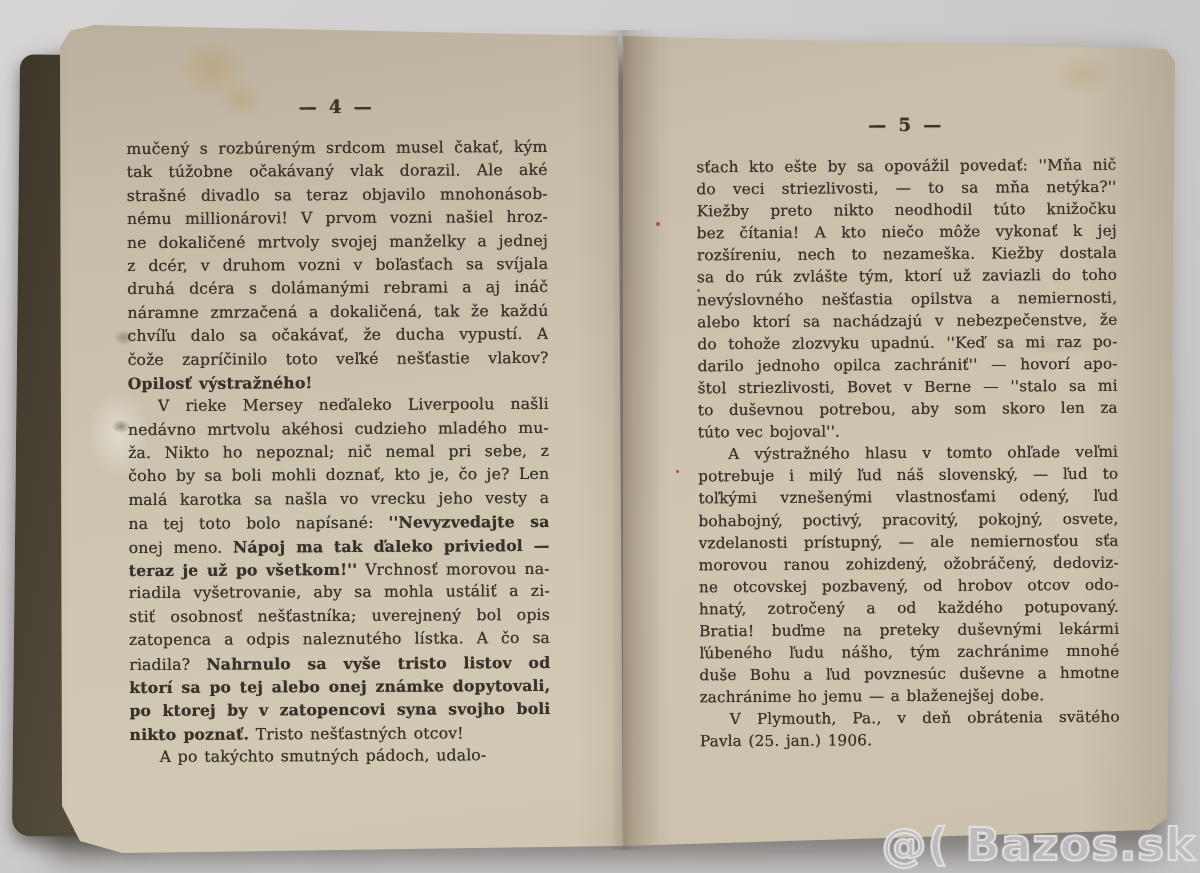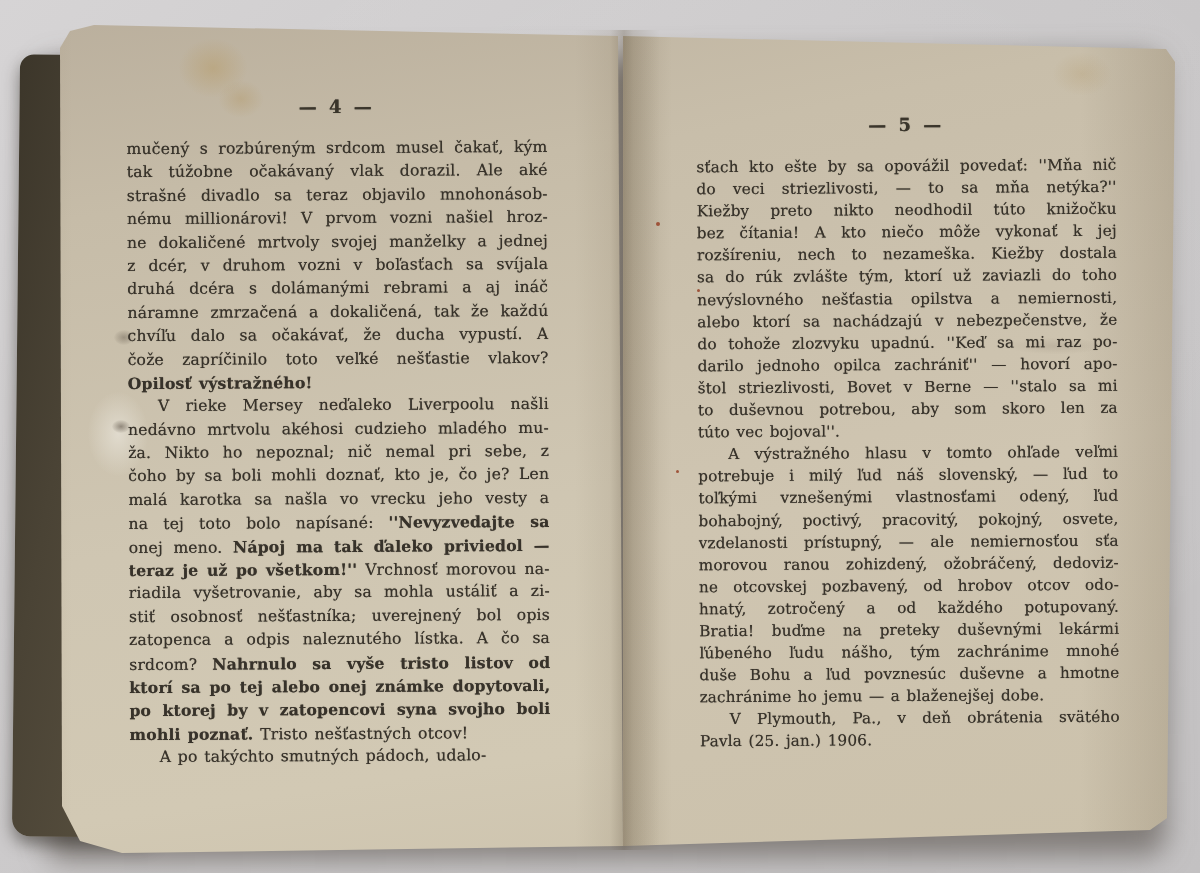--- a/index.html
+++ b/index.html
@@ -132,24 +132,24 @@
         <div class="tline"><span>nedávno mrtvolu akéhosi cudzieho mladého mu-</span></div>
         <div class="tline"><span>ža. Nikto ho nepoznal; nič nemal pri sebe, z</span></div>
         <div class="tline"><span>čoho by sa boli mohli doznať, kto je, čo je? Len</span></div>
         <div class="tline"><span>malá karotka sa našla vo vrecku jeho vesty a</span></div>
         <div class="tline"><span>na tej toto bolo napísané: </span><span class="b">''Nevyzvedajte sa</span></div>
         <div class="tline"><span>onej meno. </span><span class="b">Nápoj ma tak ďaleko priviedol —</span></div>
         <div class="tline"><span class="b">teraz je už po všetkom!''</span><span> Vrchnosť morovou na-</span></div>
         <div class="tline"><span>riadila vyšetrovanie, aby sa mohla ustáliť a zi-</span></div>
         <div class="tline"><span>stiť osobnosť nešťastníka; uverejnený bol opis</span></div>
         <div class="tline"><span>zatopenca a odpis naleznutého lístka. A čo sa</span></div>
-        <div class="tline"><span>srdcom? </span><span class="b">Nahrnulo sa vyše tristo listov od otcov,</span></div>
+        <div class="tline"><span>riadila? </span><span class="b">Nahrnulo sa vyše tristo listov od otcov,</span></div>
         <div class="tline"><span class="b">ktorí sa po tej alebo onej známke dopytovali,</span></div>
         <div class="tline"><span class="b">po ktorej by v zatopencovi syna svojho boli</span></div>
-        <div class="tline lastln"><span class="b">mohli poznať.</span><span> Tristo nešťastných otcov!</span></div>
+        <div class="tline lastln"><span class="b">nikto poznať.</span><span> Tristo nešťastných otcov!</span></div>
         <div class="tline ind lastln"><span>A po takýchto smutných pádoch, udalo-</span></div>
       </div>
   </div>
 
   <div class="col col-right">
     <div class="pheader">— 5 —</div>
     <div class="lines">
         <div class="tline"><span>sťach kto ešte by sa opovážil povedať: ''Mňa nič</span></div>
         <div class="tline"><span>do veci striezlivosti, — to sa mňa netýka?''</span></div>
         <div class="tline"><span>Kiežby preto nikto neodhodil túto knižočku</span></div>
@@ -173,13 +173,14 @@
         <div class="tline"><span>hnatý, zotročený a od každého potupovaný.</span></div>
         <div class="tline"><span>Bratia! buďme na preteky duševnými lekármi</span></div>
         <div class="tline"><span>ľúbeného ľudu nášho, tým zachránime mnohé</span></div>
         <div class="tline"><span>duše Bohu a ľud povznesúc duševne a hmotne</span></div>
         <div class="tline lastln"><span>zachránime ho jemu — a blaženejšej dobe.</span></div>
         <div class="tline ind"><span>V Plymouth, Pa., v deň obrátenia svätého</span></div>
         <div class="tline lastln"><span>Pavla (25. jan.) 1906.</span></div>
       </div>
   </div>
 
+  <div class="watermark">@( Bazos.sk</div>
 </div>
 
 </body></html>

